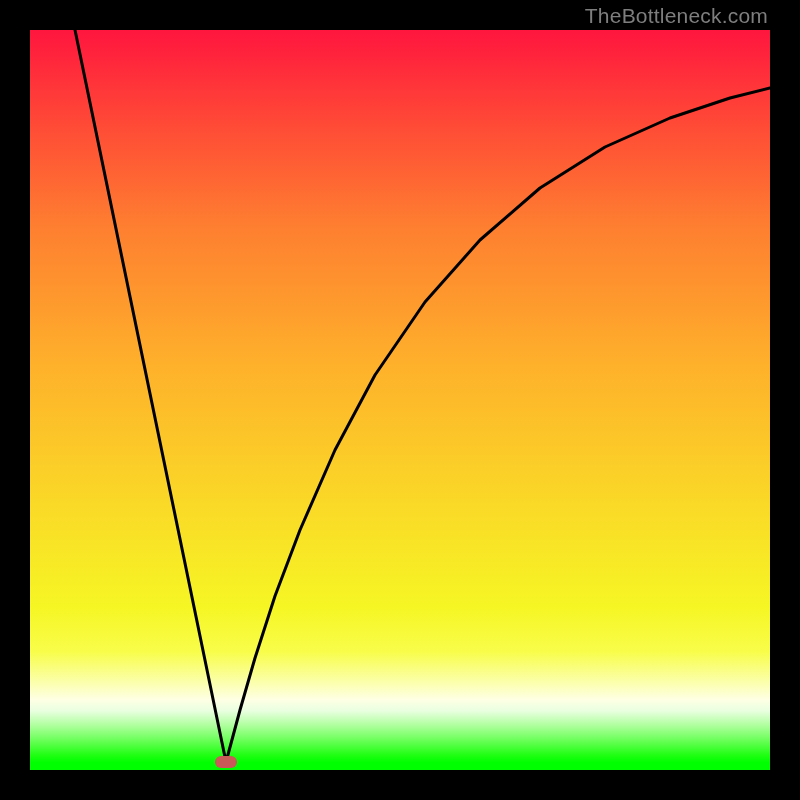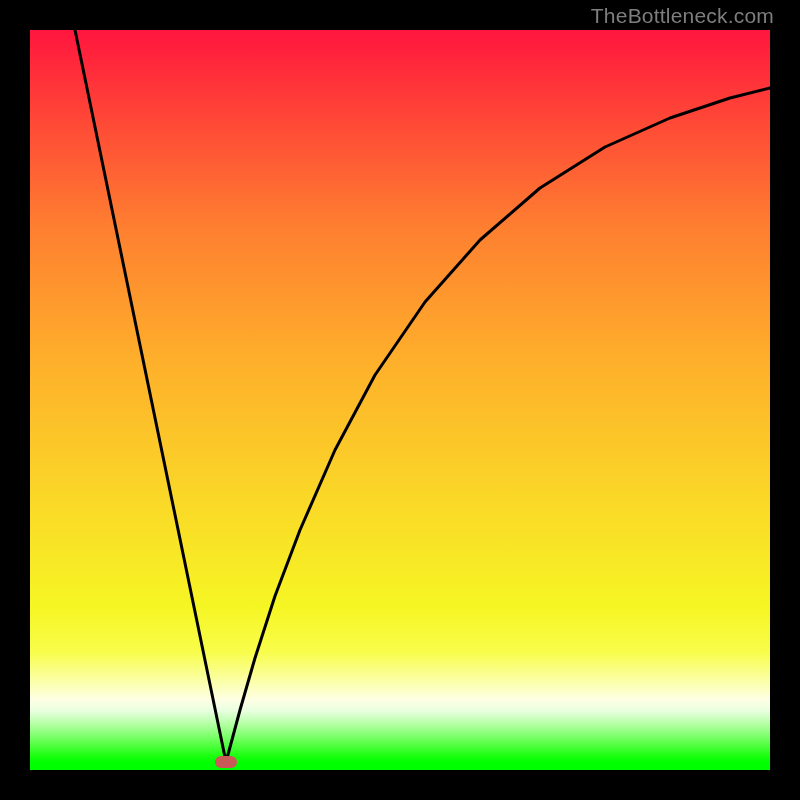--- a/index.html
+++ b/index.html
@@ -31,21 +31,21 @@
       #aeff9d 94%,
       #6aff58 96%,
       #1fff13 98%,
       #00ff00 99%,
       #00ff00 100%
     );
   }
   .watermark {
     position: absolute;
     top: 4px;
-    right: 26px;
+    right: 32px;
     color: #7e7e7e;
     font-size: 21px;
     font-weight: 500;
     letter-spacing: 0.2px;
   }
   svg.curve {
     position: absolute;
     left: 0;
     top: 0;
     width: 740px;

